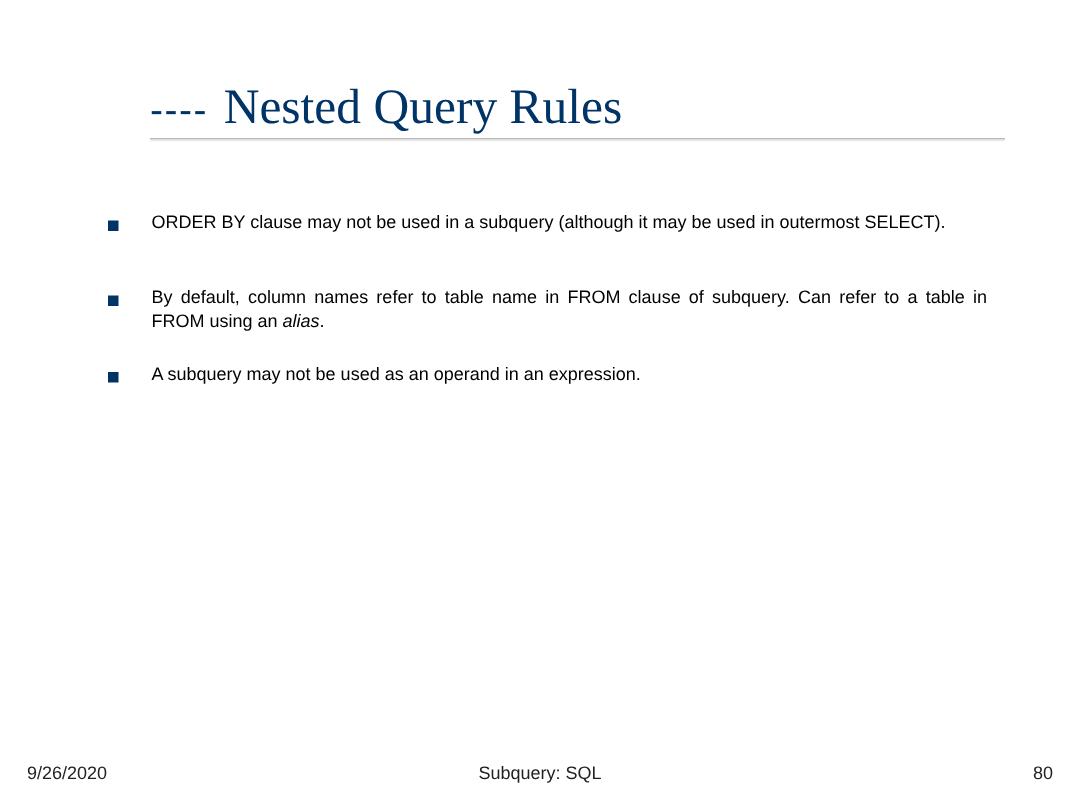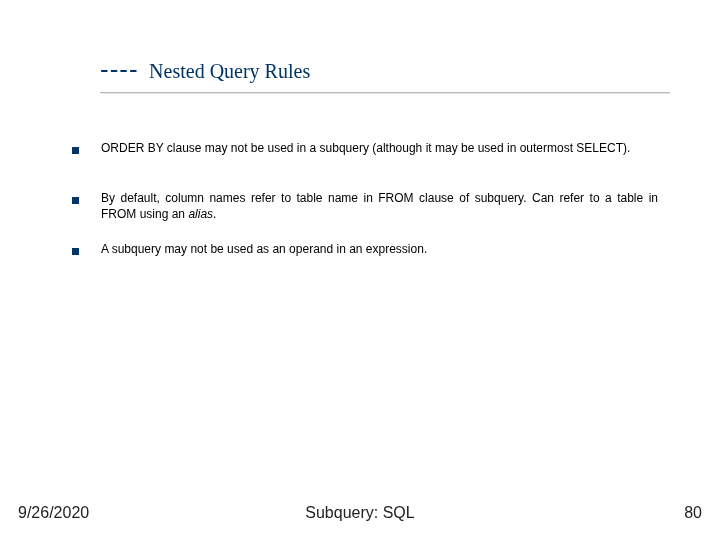--- a/index.html
+++ b/index.html
@@ -27,21 +27,21 @@
   .dashes {
     color: #003366;
     font-size: 26px;
     font-weight: 400;
     letter-spacing: 1px;
     margin-right: 6px;
   }
   .title {
     color: #003366;
     font-family: Georgia, 'Times New Roman', serif;
-    font-size: 20px;
+    font-size: 33px;
     font-weight: 400;
   }
   .title-rule {
     position: absolute;
     left: 100px;
     right: 50px;
     top: 92px;
     height: 0;
     border-bottom: 1px solid #b9b9b9;
     box-shadow: 0 1px 1px rgba(0,0,0,0.12);
@@ -76,21 +76,21 @@
   }
   .italic {
     font-style: italic;
   }
   .footer {
     position: absolute;
     bottom: 18px;
     left: 0;
     right: 0;
     height: 20px;
-    font-size: 16px;
+    font-size: 12px;
     color: #222;
   }
   .footer-date {
     position: absolute;
     left: 18px;
     bottom: 0;
   }
   .footer-center {
     position: absolute;
     left: 0;

